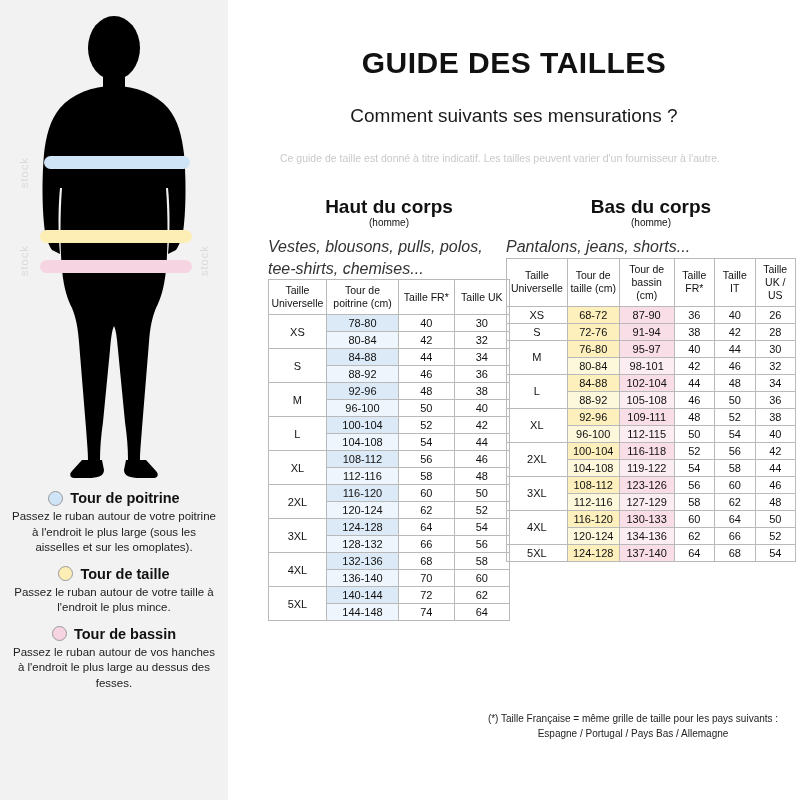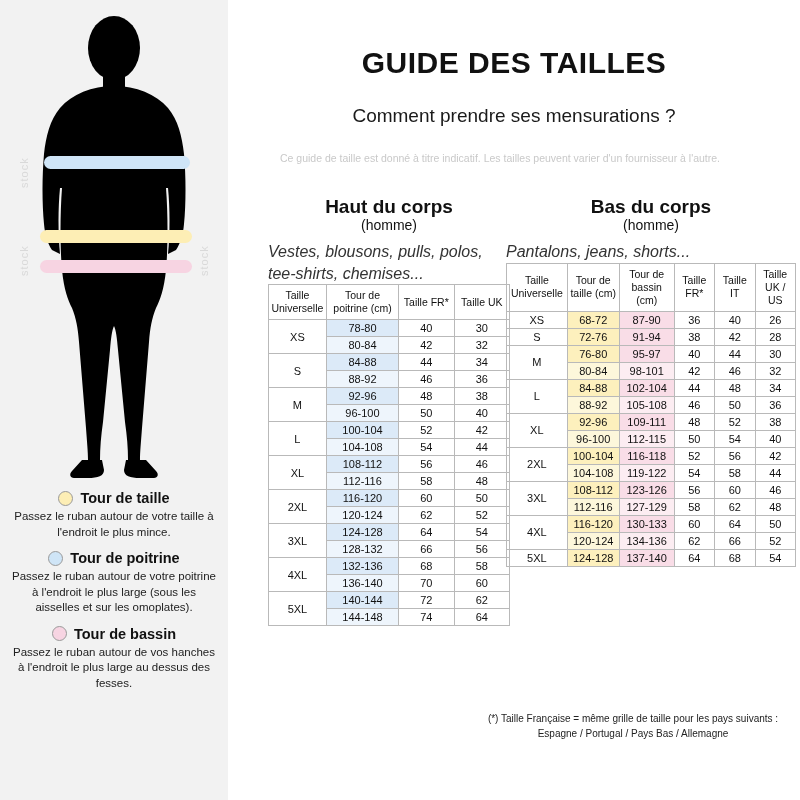--- a/index.html
+++ b/index.html
@@ -59,21 +59,21 @@
     position:absolute; left:217px; top:152px; width:566px;
     text-align:center; font-size:10.5px; color:#c9c9c9;
   }
 
   
   .tbl-wrap { position:absolute; top:196px;padding-left:36px; }
   #wrap-top { left:232px; width:278px; }
   #wrap-bottom { left:470px; width:326px; }
 
   .tbl-title { text-align:center; font-size:19px; font-weight:bold; }
-  .tbl-sub { text-align:center; font-size:14px; margin-top:-1px; }
+  .tbl-sub { text-align:center; font-size:10px; margin-top:-1px; }
   .tbl-desc { text-align:left; font-size:16px; color:#333; margin-top:8px; line-height:1.35;font-style:italic; }
 
   table { border-collapse:collapse; width:100%; font-size:11px; }
   table.grid td, table.grid th {
     border:1px solid #b9b9b9; text-align:center; padding:2px 1px;
     font-weight:normal; color:#111;
   }
   table.grid th {
     font-size:10.5px; line-height:1.25; padding:4px 2px; vertical-align:middle;
   }
@@ -146,44 +146,44 @@
     <div class="band" id="band-hips"></div>
 
     <div class="wm" style="left:18px; top:180px;">stock</div>
     <div class="wm" style="left:18px; top:268px;">stock</div>
     <div class="wm" style="left:198px; top:268px;">stock</div>
   </div>
 
   <div id="legend">
     <div class="legend-block">
       <div class="legend-head">
+        <span class="dot blue"></span>
+        <span>Tour de poitrine</span>
+      </div>
+      <div class="legend-text">Passez le ruban autour de votre poitrine à l'endroit le plus large (sous les aisselles et sur les omoplates).</div>
+    </div>
+    <div class="legend-block">
+      <div class="legend-head">
         <span class="dot yellow"></span>
         <span>Tour de taille</span>
       </div>
       <div class="legend-text">Passez le ruban autour de votre taille à l'endroit le plus mince.</div>
-    </div>
-    <div class="legend-block">
-      <div class="legend-head">
-        <span class="dot blue"></span>
-        <span>Tour de poitrine</span>
-      </div>
-      <div class="legend-text">Passez le ruban autour de votre poitrine à l'endroit le plus large (sous les aisselles et sur les omoplates).</div>
     </div>
     <div class="legend-block">
       <div class="legend-head">
         <span class="dot pink"></span>
         <span>Tour de bassin</span>
       </div>
       <div class="legend-text">Passez le ruban autour de vos hanches à l'endroit le plus large au dessus des fesses.</div>
     </div>
   </div>
 </div>
 
 <div id="title">GUIDE DES TAILLES</div>
-<div id="subtitle">Comment prendre ses mensurations ?</div>
+<div id="subtitle">Comment suivants ses mensurations ?</div>
 <div id="disclaimer">Ce guide de taille est donné à titre indicatif. Les tailles peuvent varier d'un fournisseur à l'autre.</div>
 
 <div class="tbl-wrap" id="wrap-top">
   <div class="tbl-title">Haut du corps</div>
   <div class="tbl-sub">(homme)</div>
   <div class="tbl-desc">Vestes, blousons, pulls, polos, tee-shirts, chemises...</div>
   <table class="grid" id="table-top">
       <thead>
         <tr>
           <th style="width: 24%;">Taille Universelle</th>

